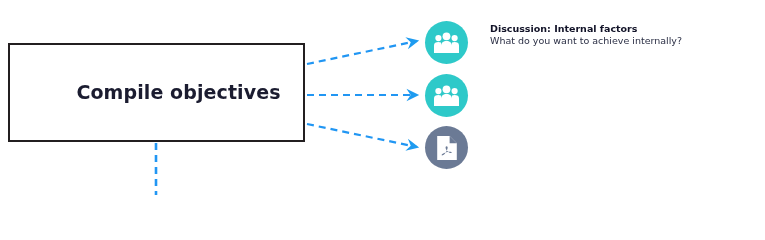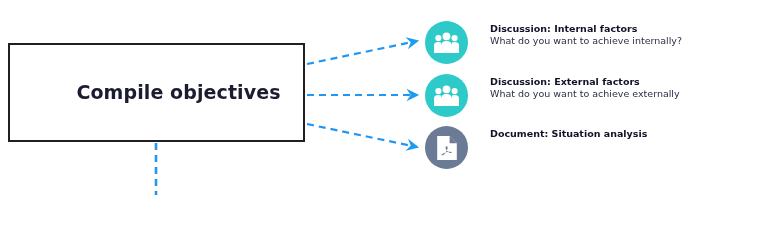--- a/index.html
+++ b/index.html
@@ -142,32 +142,27 @@
     <div class="icon-circle teal">
       <svg width="27" height="22" viewBox="0 0 27 22" xmlns="http://www.w3.org/2000/svg">
         <circle cx="5.4" cy="6.1" r="3.1" fill="#ffffff"></circle>
         <path d="M1.0 21.0 L1.0 13.2 C1.0 11.2 2.9 10.0 5.4 10.0 C6.4 10.0 7.3 10.2 8.0 10.6 L8.0 21.0 Z" fill="#ffffff"></path>
         <circle cx="21.6" cy="6.1" r="3.1" fill="#ffffff"></circle>
         <path d="M26.0 21.0 L26.0 13.2 C26.0 11.2 24.1 10.0 21.6 10.0 C20.6 10.0 19.7 10.2 19.0 10.6 L19.0 21.0 Z" fill="#ffffff"></path>
         <circle cx="13.5" cy="4.3" r="3.9" fill="#ffffff"></circle>
         <path d="M8.0 21.0 L8.0 13.6 C8.0 10.6 10.4 8.9 13.5 8.9 C16.6 8.9 19.0 10.6 19.0 13.6 L19.0 21.0 Z" fill="#ffffff"></path>
       </svg>
     </div>
-    <div class="row-text">
-      <div class="row-title">Discussion: External factors</div>
-      <div class="row-desc">What do you want to achieve externally</div>
-    </div>
   </div>
 
   <div class="output-row row-3">
     <div class="icon-circle slate">
       <svg width="22" height="26" viewBox="0 0 22 26" xmlns="http://www.w3.org/2000/svg">
         <path d="M1.2 1.0 L13.6 1.0 L20.8 8.2 L20.8 25.0 L1.2 25.0 Z" fill="#ffffff"></path>
         <path d="M13.6 1.0 L20.8 8.2 L13.6 8.2 Z" fill="#6b7a95"></path>
         <path d="M10.7 11.2 c0.9 0 1.1 1.0 0.9 2.0 c-0.2 1.0 -0.8 2.4 -1.6 3.7 c-0.9 1.4 -2.0 2.6 -2.9 3.2 c-0.7 0.5 -1.4 0.5 -1.5 0.0 c-0.1 -0.6 0.7 -1.3 2.1 -1.9 c1.5 -0.7 3.6 -1.3 5.3 -1.5 c1.6 -0.2 2.7 0.0 2.8 0.6 c0.1 0.6 -0.8 0.9 -1.8 0.6 c-1.2 -0.3 -2.6 -1.4 -3.5 -2.8 c-0.8 -1.2 -1.1 -2.5 -0.8 -3.3 c0.2 -0.4 0.5 -0.6 1.0 -0.6 Z" fill="#6b7a95"></path>
       </svg>
     </div>
     <div class="row-text">
-      <div class="row-title">Document: Situation analysis</div>
     </div>
   </div>
 
 </div>
 
 </body></html>

